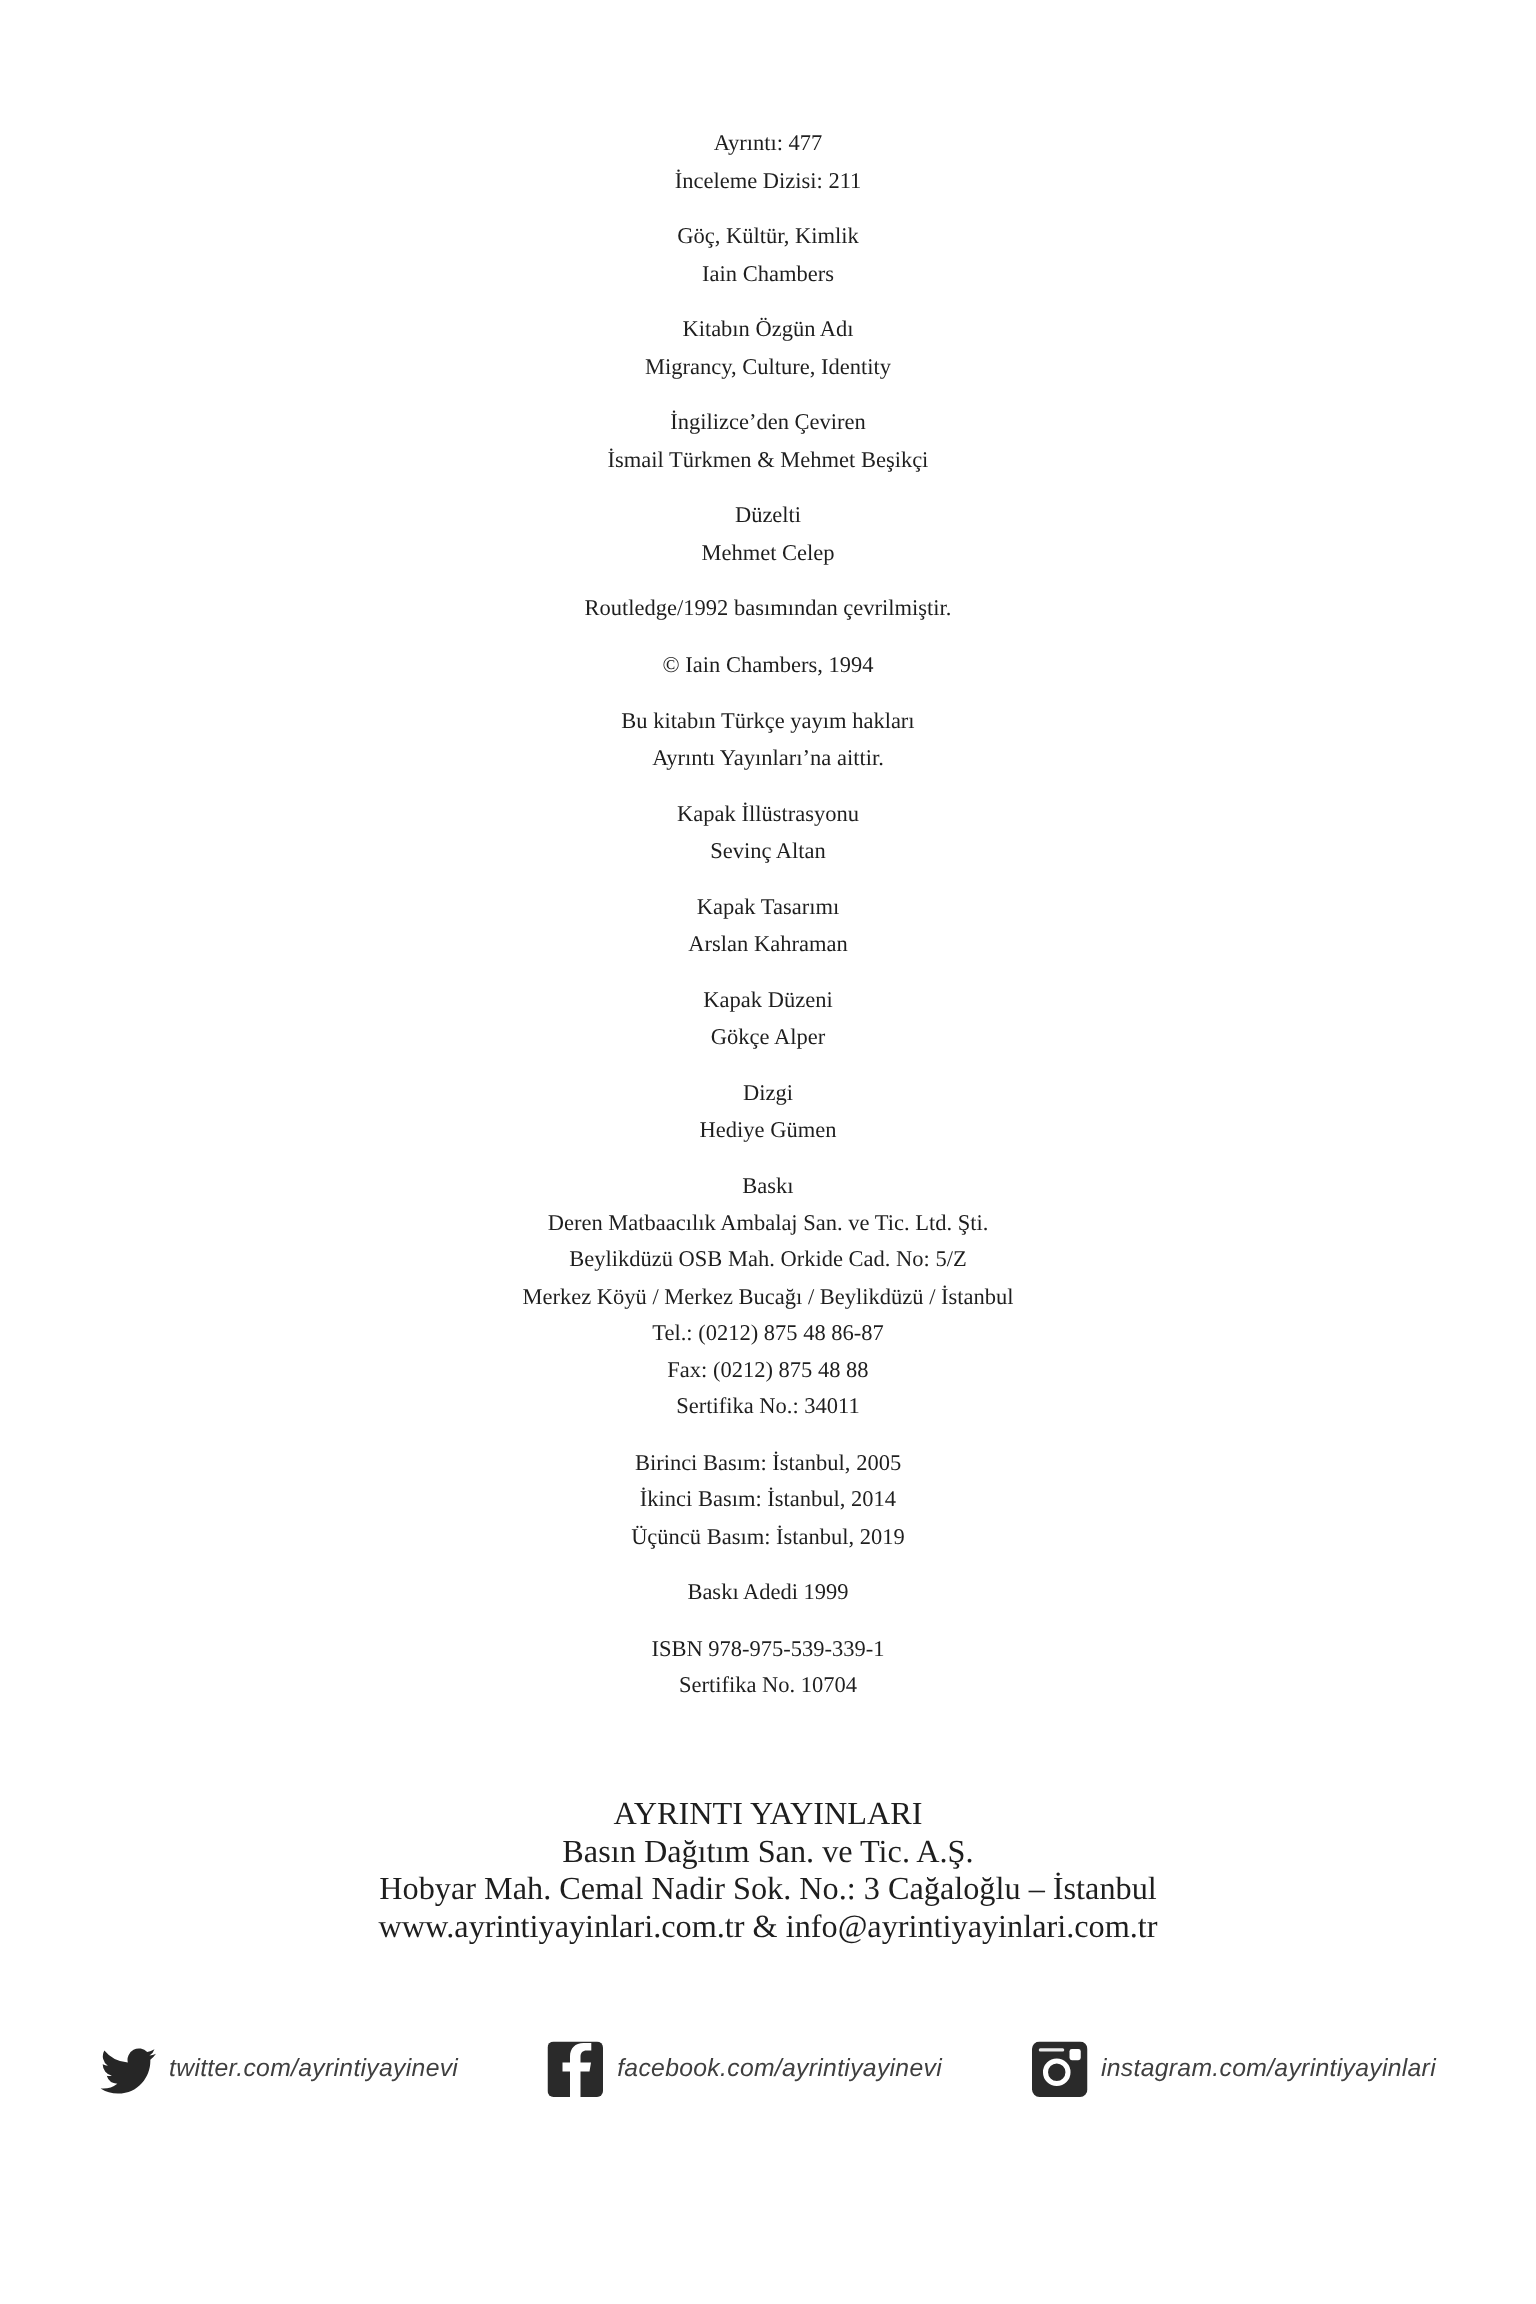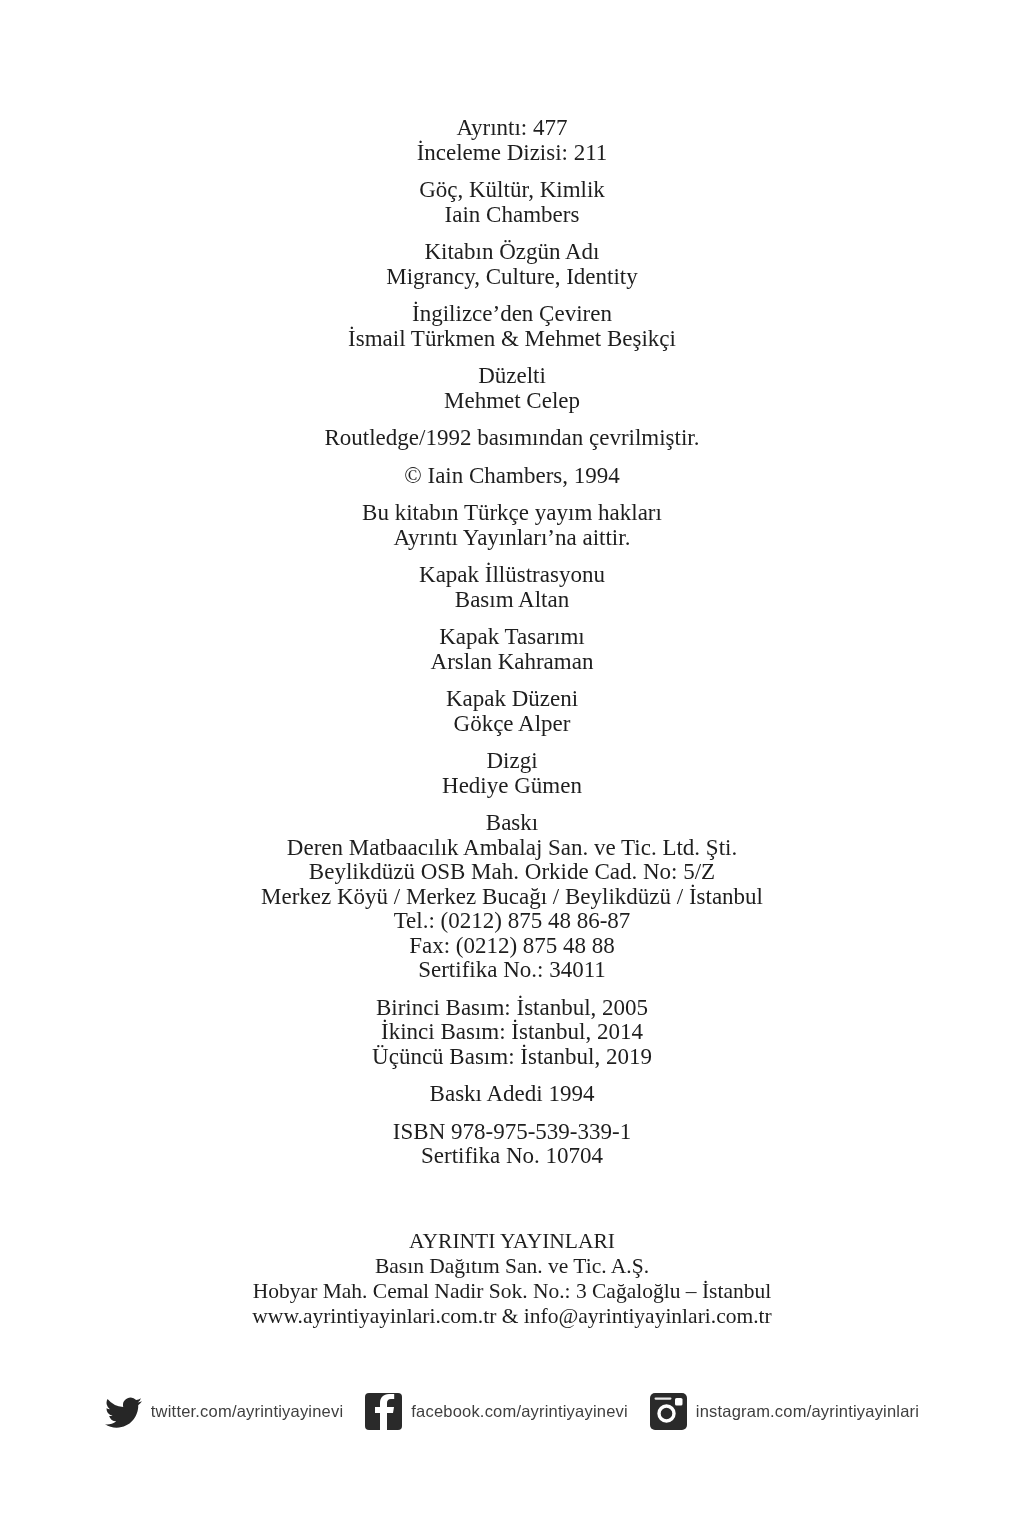--- a/index.html
+++ b/index.html
@@ -14,22 +14,22 @@
     font-family: "Liberation Serif", "DejaVu Serif", serif;
     color: #1e1e1e;
     overflow: hidden;
   }
   .page {
     width: 1024px;
     height: 1536px;
     text-align: center;
   }
   .colophon {
-    padding-top: 116px;
-    font-size: 23px;
+    padding-top: 84px;
+    font-size: 15px;
   }
   .block {
     margin: 0 0 13px 0;
   }
   .line {
     line-height: 24.5px;
     white-space: nowrap;
   }
   .it {
   }
@@ -42,21 +42,22 @@
   }
   .publisher-name {
     line-height: 25px;
     white-space: nowrap;
   }
   .social-row {
     margin-top: 64px;
     display: flex;
     justify-content: center;
     align-items: center;
-    gap: 22px;
+    gap: 60px;
+    font-style: italic;
   }
   .social-item {
     display: flex;
     align-items: center;
     gap: 9px;
   }
   .social-icon {
     width: 37px;
     height: 37px;
     display: inline-block;
@@ -101,21 +102,21 @@
       </div>
       <div class="block">
         <div class="line"><span>© Iain Chambers, 1994</span></div>
       </div>
       <div class="block">
         <div class="line"><span>Bu kitabın Türkçe yayım hakları</span></div>
         <div class="line"><span>Ayrıntı Yayınları’na aittir.</span></div>
       </div>
       <div class="block">
         <div class="line"><span>Kapak İllüstrasyonu</span></div>
-        <div class="line"><span class="it">Basım Altan</span></div>
+        <div class="line"><span class="it">Sevinç Altan</span></div>
       </div>
       <div class="block">
         <div class="line"><span>Kapak Tasarımı</span></div>
         <div class="line"><span class="it">Arslan Kahraman</span></div>
       </div>
       <div class="block">
         <div class="line"><span>Kapak Düzeni</span></div>
         <div class="line"><span class="it">Gökçe Alper</span></div>
       </div>
       <div class="block">
@@ -130,21 +131,21 @@
         <div class="line"><span class="it">Tel.: (0212) 875 48 86-87</span></div>
         <div class="line"><span class="it">Fax: (0212) 875 48 88</span></div>
         <div class="line"><span>Sertifika No.: 34011</span></div>
       </div>
       <div class="block">
         <div class="line"><span>Birinci Basım: İstanbul, </span><span class="it">2005</span></div>
         <div class="line"><span>İkinci Basım: İstanbul, </span><span class="it">2014</span></div>
         <div class="line"><span>Üçüncü Basım: İstanbul, </span><span class="it">2019</span></div>
       </div>
       <div class="block">
-        <div class="line"><span>Baskı Adedi 1994</span></div>
+        <div class="line"><span>Baskı Adedi 1999</span></div>
       </div>
       <div class="block">
         <div class="line"><span>ISBN 978-975-539-339-1</span></div>
         <div class="line"><span>Sertifika No. 10704</span></div>
       </div>
     </div>
 
   <div class="publisher">
     <div class="publisher-name">AYRINTI YAYINLARI</div>
     <div class="line">Basın Dağıtım San. ve Tic. A.Ş.</div>

